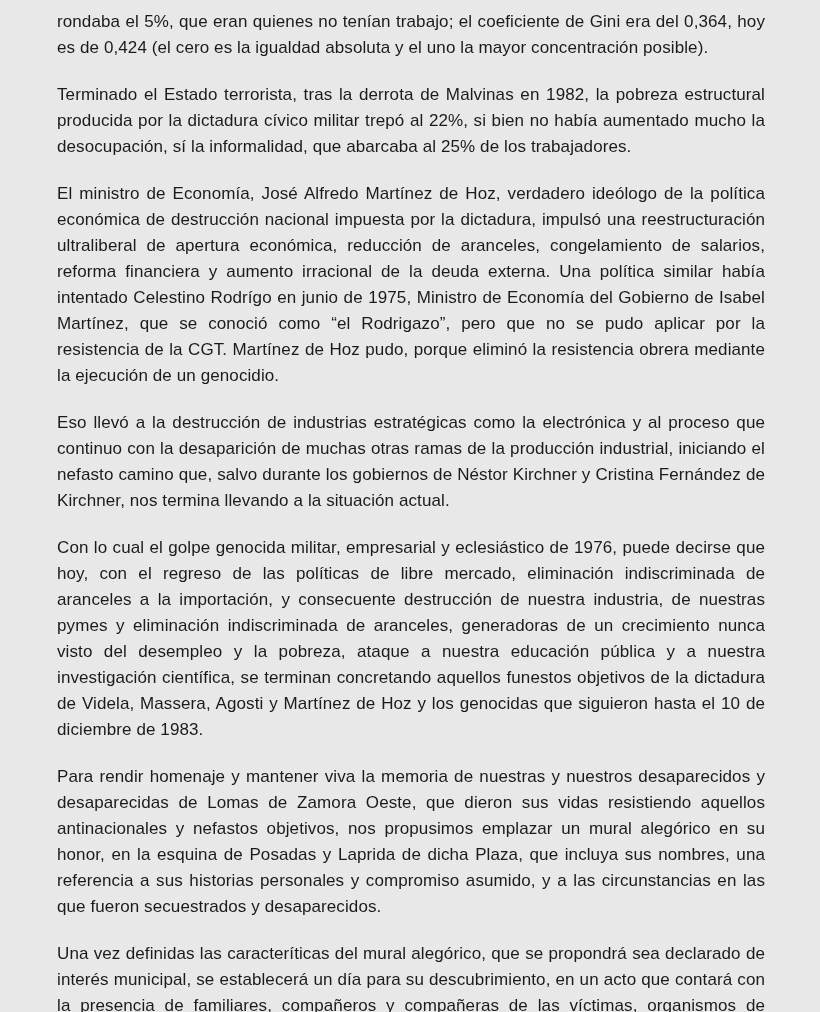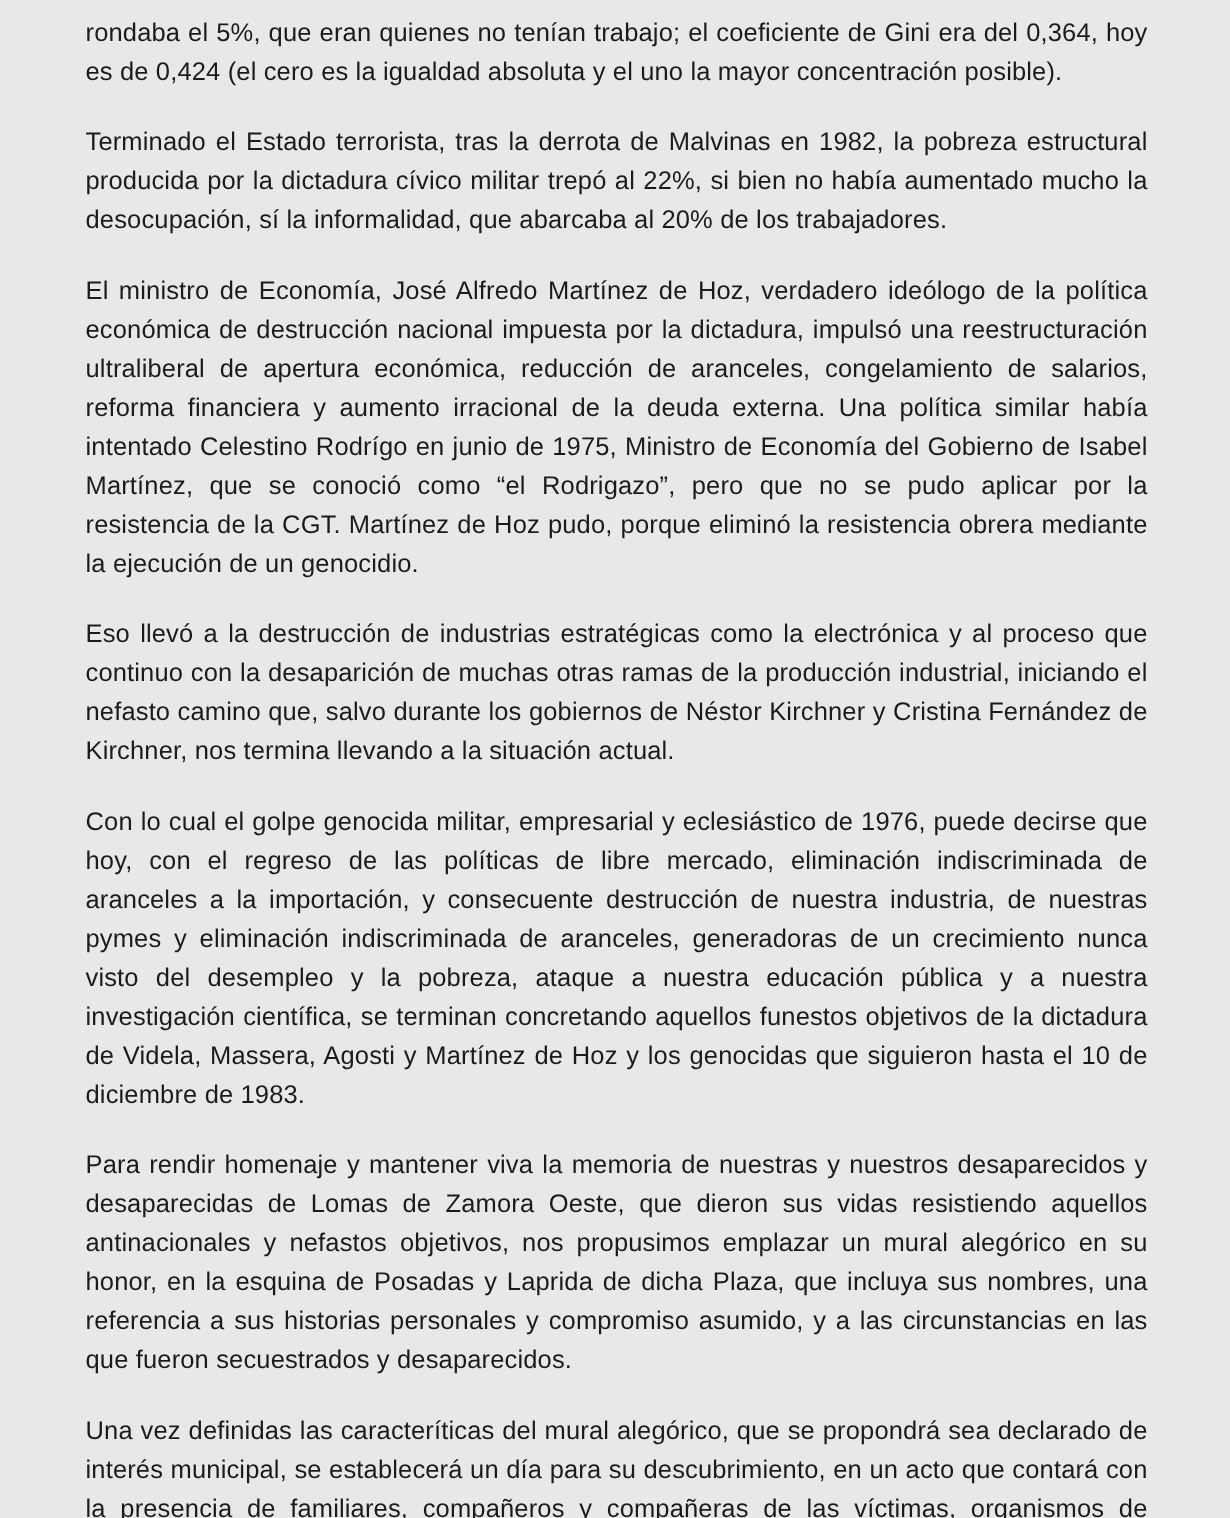--- a/index.html
+++ b/index.html
@@ -30,21 +30,21 @@
   .doc-body p.para:first-child {
     margin-top: 0;
   }
 </style>
 </head>
 <body>
 
 <div class="page">
   <div class="doc-body">
     <p class="para">rondaba el 5%, que eran quienes no tenían trabajo; el coeficiente de Gini era del 0,364, hoy es de 0,424 (el cero es la igualdad absoluta y el uno la mayor concentración posible).</p>
-    <p class="para">Terminado el Estado terrorista, tras la derrota de Malvinas en 1982, la pobreza estructural producida por la dictadura cívico militar trepó al 22%, si bien no había aumentado mucho la desocupación, sí la informalidad, que abarcaba al 20% de los trabajadores.</p>
+    <p class="para">Terminado el Estado terrorista, tras la derrota de Malvinas en 1982, la pobreza estructural producida por la dictadura cívico militar trepó al 22%, si bien no había aumentado mucho la desocupación, sí la informalidad, que abarcaba al 25% de los trabajadores.</p>
     <p class="para">El ministro de Economía, José Alfredo Martínez de Hoz, verdadero ideólogo de la política económica de destrucción nacional impuesta por la dictadura, impulsó una reestructuración ultraliberal de apertura económica, reducción de aranceles, congelamiento de salarios, reforma financiera y aumento irracional de la deuda externa. Una política similar había intentado Celestino Rodrígo en junio de 1975, Ministro de Economía del Gobierno de Isabel Martínez, que se conoció como “el Rodrigazo”, pero que no se pudo aplicar por la resistencia de la CGT. Martínez de Hoz pudo, porque eliminó la resistencia obrera mediante la ejecución de un genocidio.</p>
     <p class="para">Eso llevó a la destrucción de industrias estratégicas como la electrónica y al proceso que continuo con la desaparición de muchas otras ramas de la producción industrial, iniciando el nefasto camino que, salvo durante los gobiernos de Néstor Kirchner y Cristina Fernández de Kirchner, nos termina llevando a la situación actual.</p>
     <p class="para">Con lo cual el golpe genocida militar, empresarial y eclesiástico de 1976, puede decirse que hoy, con el regreso de las políticas de libre mercado, eliminación indiscriminada de aranceles a la importación, y consecuente destrucción de nuestra industria, de nuestras pymes y eliminación indiscriminada de aranceles, generadoras de un crecimiento nunca visto del desempleo y la pobreza, ataque a nuestra educación pública y a nuestra investigación científica, se terminan concretando aquellos funestos objetivos de la dictadura de Videla, Massera, Agosti y Martínez de Hoz y los genocidas que siguieron hasta el 10 de diciembre de 1983.</p>
     <p class="para">Para rendir homenaje y mantener viva la memoria de nuestras y nuestros desaparecidos y desaparecidas de Lomas de Zamora Oeste, que dieron sus vidas resistiendo aquellos antinacionales y nefastos objetivos, nos propusimos emplazar un mural alegórico en su honor, en la esquina de Posadas y Laprida de dicha Plaza, que incluya sus nombres, una referencia a sus historias personales y compromiso asumido, y a las circunstancias en las que fueron secuestrados y desaparecidos.</p>
     <p class="para">Una vez definidas las caracteríticas del mural alegórico, que se propondrá sea declarado de interés municipal, se establecerá un día para su descubrimiento, en un acto que contará con la presencia de familiares, compañeros y compañeras de las víctimas, organismos de derechos humanos, autoridades y público que desee participar del acto, por memoria, verdad y justicia.</p>
 
   </div>
 </div>
 
 </body></html>

